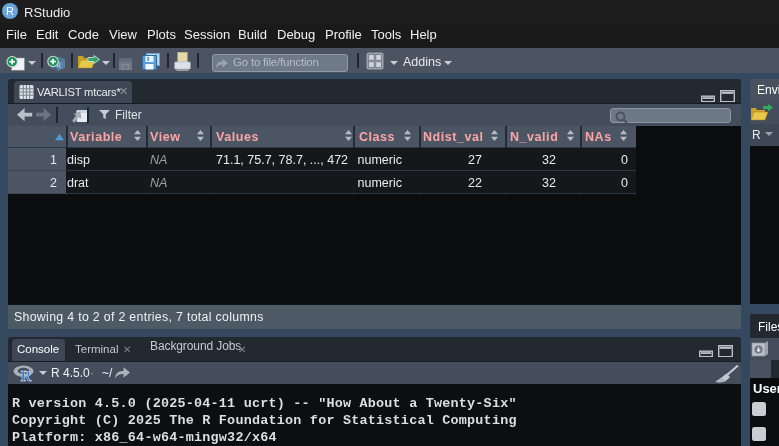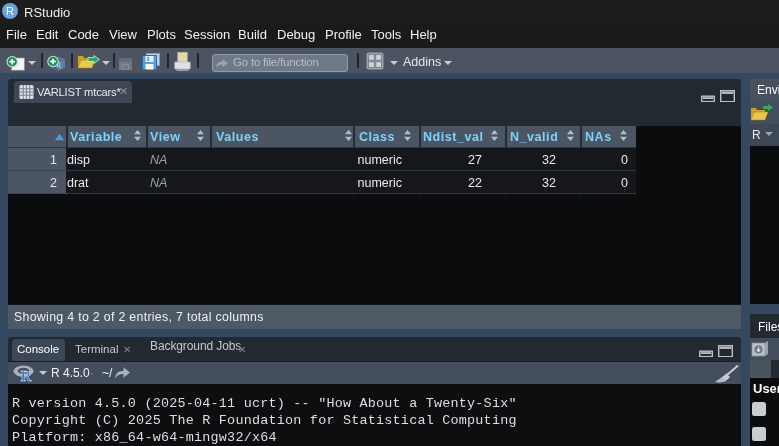--- a/index.html
+++ b/index.html
@@ -29,35 +29,35 @@
 #l1tab{left:6px;top:2px;width:118px;height:22px;background:#3e4755;border-radius:4px 4px 0 0}
 #l1tabtext{left:29px;top:7px;font-size:11.2px;letter-spacing:-0.2px;color:#e8eaee}
 #l1close{left:111px;top:5.5px;font-size:11px;color:#8a919b}
 #l1toolbar{left:0;top:24px;width:733px;height:23px;background:#434d5b;border-top:1px solid #171c24}
 #filtertext{left:107px;top:4px;font-size:12px;color:#dfe3e8}
 #searchbox{left:602px;top:4px;width:121px;height:15px;background:#6e7986;border:1px solid #8d97a2;border-radius:3px}
 #l1minmax{left:692px;top:9px}
 
 #tablearea{left:0;top:47px;width:733px;height:178px;background:#0b0c0e}
 #thead{left:0;top:0;width:628px;height:22px;background:#4b5563;border-bottom:1px solid #28394a}
-.th{position:absolute;top:4px;font-size:12.5px;font-weight:bold;letter-spacing:0.55px;color:#7dd3fc}
+.th{position:absolute;top:4px;font-size:12.5px;font-weight:bold;letter-spacing:0.55px;color:#fca5a5}
 .rowhead{position:absolute;left:0;width:58px;height:23px;background:#4b5563;border-bottom:1px solid #3a4350}
 .rownum{position:absolute;top:5px;right:9px;font-size:12.5px;color:#e6e9ed}
 .cell{position:absolute;font-size:12.5px;color:#e8eaee;top:5px}
 .row{position:absolute;left:0;width:628px;height:23px;background:#15171b;border-bottom:1px solid #28394a}
 .hsep{position:absolute;top:0;width:2px;height:22px;background:#242b35}
 .vsep{position:absolute;top:22px;width:1px;height:47px;background:#28394a}
 .sort{position:absolute;top:5px}
 #statusbar{left:0;top:225px;width:733px;height:25px;background:#4e5966;border-top:1px solid #10151c}
 #statustext{left:6px;top:5px;font-size:12.3px;letter-spacing:0.33px;color:#eef0f3}
 
 #l2tabs{left:0;top:0;width:733px;height:24px;background:#232931;border-radius:4px 4px 0 0}
 #ctab{left:4px;top:2px;width:53px;height:22px;background:#3e4755;border-radius:4px 4px 0 0}
 #l2toolbar{left:0;top:24px;width:733px;height:23px;background:#434d5b;border-top:1px solid #171c24}
-#consolebody{left:0;top:47px;width:733px;height:62px;background:#0d0e10;font-family:"Liberation Mono",monospace;font-size:13.45px;font-weight:normal;color:#dcdee1;letter-spacing:0.21px}
+#consolebody{left:0;top:47px;width:733px;height:62px;background:#0d0e10;font-family:"Liberation Mono",monospace;font-size:13.45px;font-weight:bold;color:#dcdee1;letter-spacing:0.21px}
 .cline{position:absolute;left:4px;white-space:pre}
 
 #r1tab{left:0;top:0;width:29px;height:22px;background:#48525f}
 #r1toolbar{left:0;top:22px;width:29px;height:23px;background:#434d5b}
 #r1renv{left:0;top:45px;width:29px;height:22px;background:#3e4855}
 #r2tabs{left:0;top:0;width:29px;height:24px;background:#232931}
 #r2toolbar{left:0;top:24px;width:29px;height:22px;background:#434d5b}
 #r2gray{left:0;top:46px;width:21px;height:18px;background:#49535f}
 .checkbox{position:absolute;left:2px;width:14px;height:14px;background:#c9cdd2;border-radius:2.5px}
 </style>
@@ -164,20 +164,45 @@
   </div>
   <div class="abs" id="l1tabtext">VARLIST mtcars*</div>
   <div class="abs" id="l1close">✕</div>
   <div class="abs" id="l1minmax">
     <svg width="40" height="12" viewBox="0 0 40 12">
       <rect x="1.7" y="6.2" width="12.6" height="5.4" fill="none" stroke="#b9c0c9" stroke-width="1.4"></rect>
       <rect x="2.8" y="7.2" width="10.4" height="1.8" fill="#b9c0c9"></rect>
       <rect x="20.7" y="0.7" width="13.6" height="11" fill="none" stroke="#b9c0c9" stroke-width="1.4"></rect>
       <rect x="21.6" y="1.7" width="11.8" height="2.2" fill="#b9c0c9"></rect>
     </svg>
+  </div>
+  <div class="abs" id="l1toolbar">
+    <svg class="abs" style="left:9px;top:4px" width="17" height="14" viewBox="0 0 17 14">
+      <path d="M8 0 L0 7 L8 14 L8 9 L16 9 L16 5 L8 5 Z" fill="#b9c0c9" transform="scale(0.95)"></path>
+    </svg>
+    <svg class="abs" style="left:27px;top:4px" width="17" height="14" viewBox="0 0 17 14">
+      <path d="M9 0 L17 7 L9 14 L9 9 L1 9 L1 5 L9 5 Z" fill="#6b7480" transform="scale(0.95)"></path>
+    </svg>
+    <div class="tsep" style="left:48px;top:3px;height:16px"></div>
+    <svg class="abs" style="left:63px;top:4px" width="19" height="15" viewBox="0 0 19 15">
+      <rect x="5.5" y="2" width="11" height="12" rx="1.5" fill="#e8eaec"></rect>
+      <path d="M5.5 3.5 Q5.5 2 7 2 L15 2 Q16.5 2 16.5 3.5 L16.5 5 L5.5 5 Z" fill="#c2d7e9"></path>
+      <path d="M9 4.2 L2.6 5.9 L5.2 7.3 L1.2 12.9 L3.6 14.4 L7.3 8.6 L9.8 10.2 Z" fill="#aab2bb" stroke="#7d8694" stroke-width="0.5"></path>
+    </svg>
+    <div class="tsep" style="left:79px;top:3px;height:16px"></div>
+    <svg class="abs" style="left:91px;top:6px" width="11" height="10" viewBox="0 0 13 12">
+      <path d="M0 0 L13 0 L8 5 L8 11 L5 9 L5 5 Z" fill="#c8cdd3"></path>
+    </svg>
+    <div class="abs" id="filtertext">Filter</div>
+    <div class="abs" id="searchbox">
+      <svg class="abs" style="left:4px;top:2px" width="13" height="13" viewBox="0 0 13 13">
+        <circle cx="5.5" cy="5.5" r="4" fill="none" stroke="#4a525c" stroke-width="2"></circle>
+        <line x1="8.5" y1="8.5" x2="12" y2="12" stroke="#4a525c" stroke-width="2"></line>
+      </svg>
+    </div>
   </div>
   <div class="abs" id="tablearea">
     <div class="abs" id="thead">
       <svg class="abs" style="left:47px;top:7px" width="9" height="8" viewBox="0 0 11 8">
           <path d="M5.5 0 L11 8 L0 8 Z" fill="#4f9bd8"></path>
         </svg>
       <span class="th" style="left:62px">Variable</span>
       <span class="th" style="left:142px">View</span>
       <span class="th" style="left:208px">Values</span>
       <span class="th" style="left:351px">Class</span>
@@ -227,20 +252,21 @@
     <div class="vsep" style="left:411px"></div>
     <div class="vsep" style="left:497px"></div>
     <div class="vsep" style="left:572px"></div>
     <div class="vsep" style="left:627px"></div>
     <div class="row" style="top:22px">
       <div class="rowhead">
           <span class="rownum">1</span>
         </div>
       <span class="cell" style="left:59px">disp</span>
       <span class="cell" style="left:142px;color:#9aa0a9;font-style:italic">NA</span>
+      <span class="cell" style="left:208px">71.1, 75.7, 78.7, ..., 472</span>
       <span class="cell" style="left:349.5px">numeric</span>
       <span class="cell" style="left:460px">27</span>
       <span class="cell" style="left:534px">32</span>
       <span class="cell" style="left:613px">0</span>
     </div>
     <div class="row" style="top:45px">
       <div class="rowhead">
           <span class="rownum">2</span>
         </div>
       <span class="cell" style="left:59px">drat</span>

